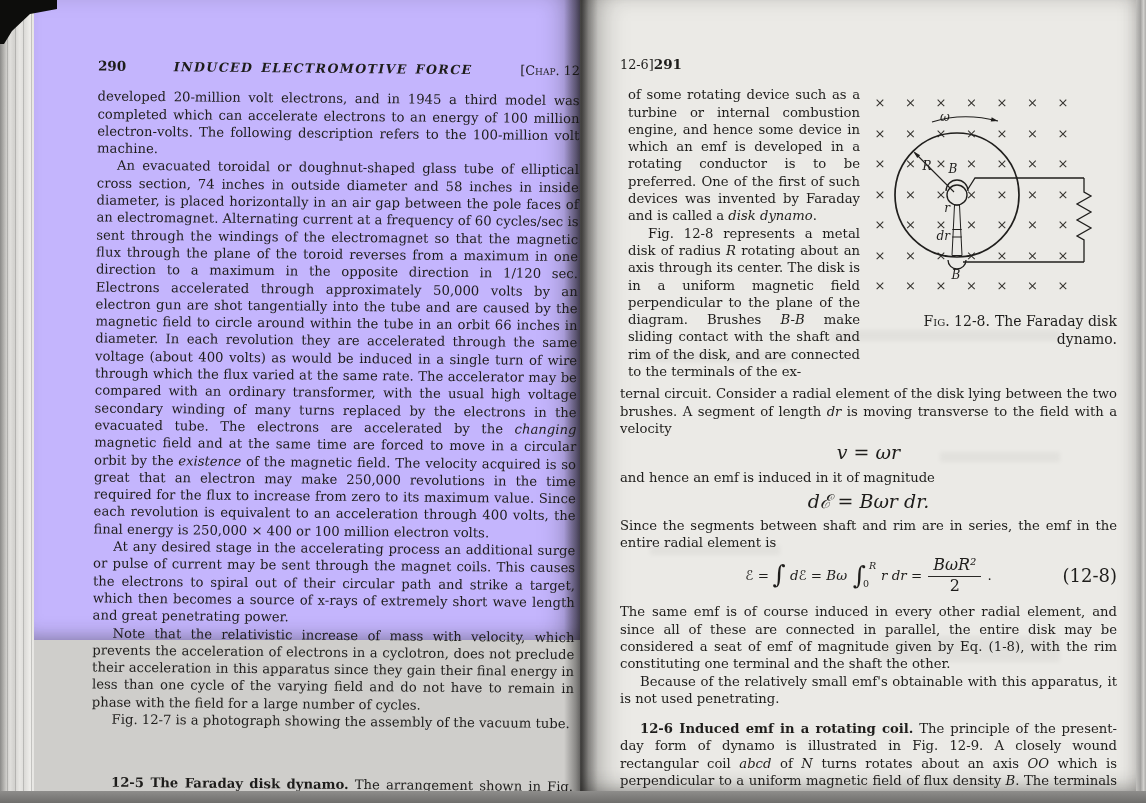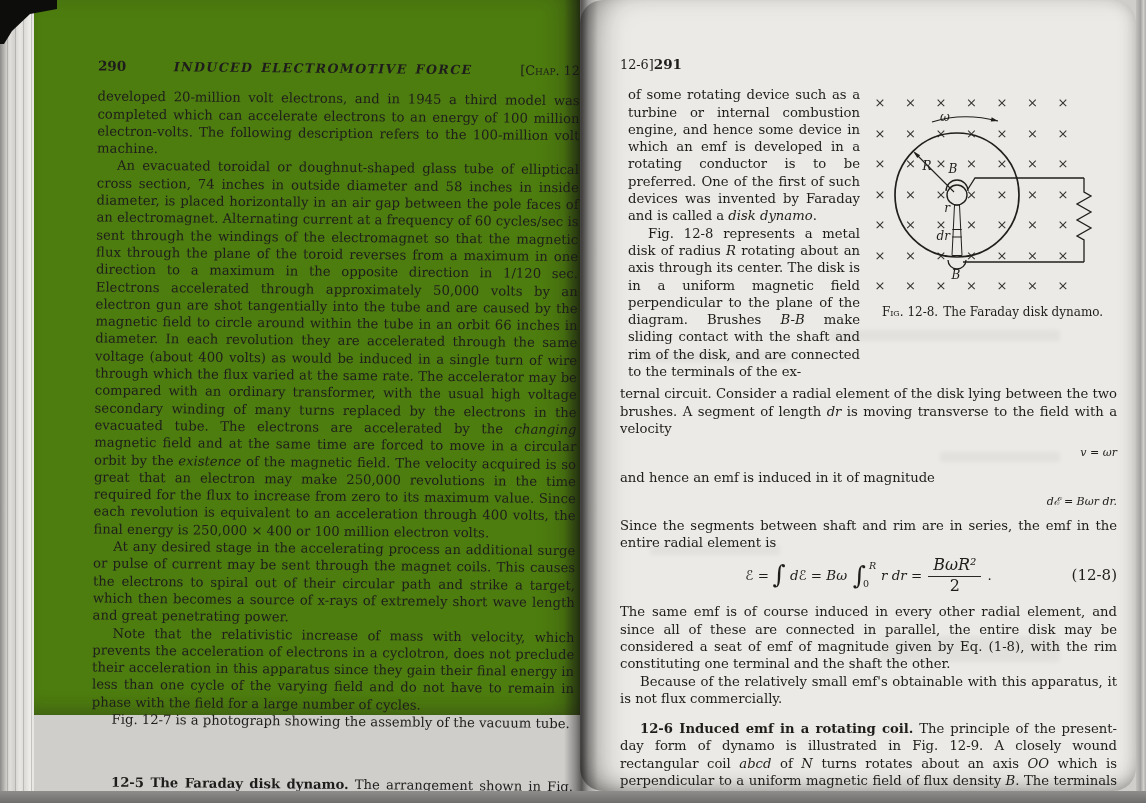--- a/index.html
+++ b/index.html
@@ -9,58 +9,58 @@
   .edge-stack{position:absolute;left:0;top:0;width:34px;height:803px;
     background:linear-gradient(90deg,#8a8a88 0%,#a8a7a4 8%,#cbcac7 18%,#e0dfdc 30%,#d2d1ce 42%,#e8e7e4 58%,#dcdbd8 72%,#eeedea 88%,#e6e5e2 100%);}
   .edge-stack:after{content:"";position:absolute;inset:0;
     background:repeating-linear-gradient(90deg,transparent 0 7px,rgba(90,90,88,.28) 7px 8px);}
   .corner-tl{position:absolute;left:0;top:0;width:60px;height:46px;background:#0d0d0c;
     clip-path:polygon(0 0,57px 0,57px 9px,30px 14px,12px 31px,4px 44px,0 44px);}
   .edge-right{position:absolute;right:0;top:0;width:10px;height:803px;
     background:linear-gradient(90deg,#c2c1be 0%,#a3a2a0 45%,#cfcecb 75%,#adacaa 100%);}
   .edge-bottom{position:absolute;left:0;bottom:0;width:1146px;height:12px;
     background:linear-gradient(180deg,#8e8d8b,#6f6e6c);}
-  .paper-left{position:absolute;left:34px;top:0;width:546px;height:715px;background:#4d7c0f;
+  .paper-left{position:absolute;left:34px;top:0;width:546px;height:640px;background:#c4b5fd;
     box-shadow:inset -26px 0 30px -18px rgba(25,24,22,.55), inset 0 -16px 20px -14px rgba(40,39,37,.35);}
   .paper-right{position:absolute;left:580px;top:0;width:556px;height:791px;background:#ebeae6;
-    box-shadow:inset 30px 0 34px -20px rgba(25,24,22,.6), inset -12px 0 16px -10px rgba(60,59,56,.28), inset 0 -16px 20px -14px rgba(40,39,37,.35);border-radius:23px;}
+    box-shadow:inset 30px 0 34px -20px rgba(25,24,22,.6), inset -12px 0 16px -10px rgba(60,59,56,.28), inset 0 -16px 20px -14px rgba(40,39,37,.35);}
   .gutter{position:absolute;left:564px;top:0;width:34px;height:791px;pointer-events:none;
     background:linear-gradient(90deg,rgba(20,19,18,0) 0%,rgba(20,19,18,.38) 35%,rgba(15,14,13,.62) 52%,rgba(20,19,18,.25) 72%,rgba(20,19,18,0) 100%);}
   .pl-in{position:absolute;left:64px;top:58px;width:482px;transform:rotate(.55deg);transform-origin:10% 0;}
   .pr-in{position:absolute;left:40px;top:56px;width:497px;}
   .phead{display:flex;align-items:baseline;margin-bottom:13px;}
   .pnum{font-weight:bold;font-size:13.5px;}
   .runhead{flex:1;text-align:center;font-style:italic;font-weight:bold;font-size:12.6px;letter-spacing:1.4px;word-spacing:2px;}
   .chap{font-size:12.8px;}
   .sc{font-variant:small-caps;}
   .bodytext{font-size:13.2px;line-height:17.3px;}
   .para{margin:0;text-align:justify;}
   .ind{text-indent:20px;}
   .gapL{margin-top:46px;}
   .gapS{margin-top:13px;}
   .it{font-style:italic;}
   .bf{font-weight:bold;}
   .topblock{display:flex;margin-bottom:5px;}
   .col{width:240px;margin-left:8px;}
   .fig{margin:2px 0 0 8px;width:249px;}
   .fig svg{display:block;}
-  .figcap{font-size:12px;text-align:center;margin-top:13px;}
+  .figcap{font-size:14px;text-align:right;margin-top:22px;}
   .figcap .sc{margin-right:5px;}
-  .eq{text-align:right;font-size:11px;margin:7px 0;}
+  .eq{text-align:center;font-size:19px;margin:7px 0;}
   .eqrow{position:relative;text-align:center;margin:5px 0 9px;}
   .eqmain{display:inline-flex;align-items:center;gap:4px;font-size:13.4px;
           font-family:"DejaVu Serif","DejaVu Sans",serif;}
   .int{font-size:25px;line-height:1;transform:translateY(-1px);}
   .iw{position:relative;display:inline-block;padding:2px 11px 2px 2px;}
   .iw .sup{position:absolute;top:-4px;right:1px;font-size:9.5px;}
   .iw .sub{position:absolute;bottom:-2px;left:12px;font-size:9.5px;}
   .frac{display:inline-block;text-align:center;vertical-align:middle;line-height:1.05;font-size:16px;margin:0 2px;}
   .frac .num{display:block;border-bottom:1px solid #2a2927;padding:0 5px 2px;}
   .frac .den{display:block;padding-top:1px;}
-  .eqno{position:absolute;right:0;top:50%;transform:translateY(-50%);font-size:15px;}
+  .eqno{position:absolute;right:0;top:50%;transform:translateY(-50%);font-size:18px;}
   .fcross{font-size:13px;fill:#34322e;font-family:"DejaVu Serif",serif;}
   .flab{font-size:12px;font-style:italic;fill:#1e1d1b;font-family:"DejaVu Serif",serif;}
   .stroke{stroke:#201f1d;fill:none;}
   .ghost{position:absolute;background:#6e6d6a;opacity:.07;filter:blur(2px);border-radius:2px;}
 </style>
 </head>
 <body>
 
 <div class="book">
 
@@ -213,21 +213,21 @@
           <span class="frac">
             <span class="num it">BωR²</span>
             <span class="den">2</span>
           </span>
           <span>.</span>
         </span>
         <span class="eqno">(12-8)</span>
       </div>
 
       <p class="para"><span>The same emf is of course induced in every other radial element, and since all of these are connected in parallel, the entire disk may be considered a seat of emf of magnitude given by Eq. (1-8), with the rim constituting one terminal and the shaft the other.</span></p>
-      <p class="para ind"><span>Because of the relatively small emf's obtainable with this apparatus, it is not flux commercially.</span></p>
+      <p class="para ind"><span>Because of the relatively small emf's obtainable with this apparatus, it is not used penetrating.</span></p>
 
       <p class="para ind gapS"><span class="bf">12-6 Induced emf in a rotating coil.</span><span>  The principle of the present-day form of dynamo is illustrated in Fig. 12-9.  A closely wound rectangular coil </span><span class="it">abcd</span><span> of </span><span class="it">N</span><span> turns rotates about an axis </span><span class="it">OO</span><span> which is perpendicular to a uniform magnetic field of flux density </span><span class="it">B</span><span>.  The terminals of the coil are connected to </span><span class="it">slip-rings S-S</span><span> concentric with the axis of the coil and rotating with it, but insulated from one another.  Brushes bearing against these rings connect the coil to the external circuit.  The magnetic field of a commercial dynamo is provided by an electromagnet and the coil</span></p>
     </div>
   </div>
 
   <div class="gutter"></div>
   <div class="corner-tl"></div>
   <div class="edge-right"></div>
   <div class="edge-bottom"></div>
 

